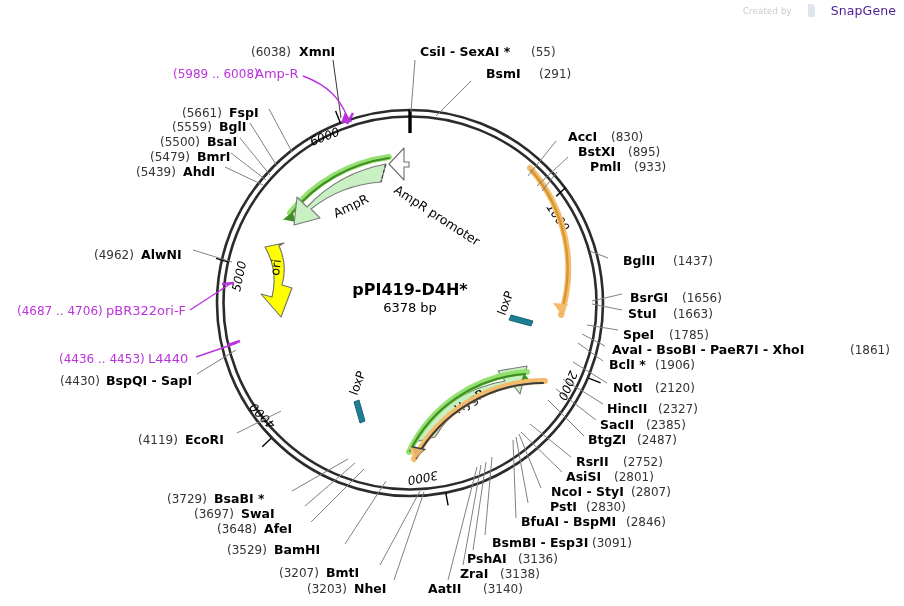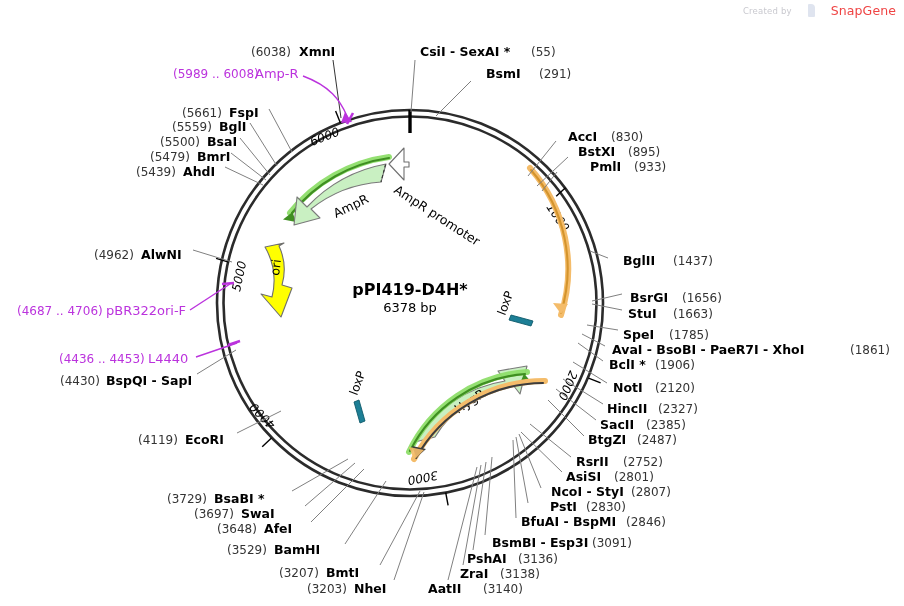--- a/index.html
+++ b/index.html
@@ -28,21 +28,21 @@
   .leader-dark{stroke:#333;stroke-width:1;fill:none;}
   .leader-purple{stroke:#bb33dd;stroke-width:1.4;fill:none;}
 
   #watermark{
     position:absolute;right:8px;top:3px;
     display:flex;align-items:center;gap:16px;
     font-family:"DejaVu Sans",sans-serif;
     margin-left:16px;
   }
   #watermark .wm-text{font-size:8.5px;color:#c9c9cf;letter-spacing:.2px;}
-  #watermark .wm-brand{font-size:12.5px;color:#ef4444;letter-spacing:.1px;}
+  #watermark .wm-brand{font-size:12.5px;color:#4c1d95;letter-spacing:.1px;}
   #watermark .wm-mark{
     width:7px;height:13px;background:#dfe4ef;
     border-radius:1px 4px 1px 1px;
   }
 </style>
 </head>
 <body>
 
 <div id="stage">
 

